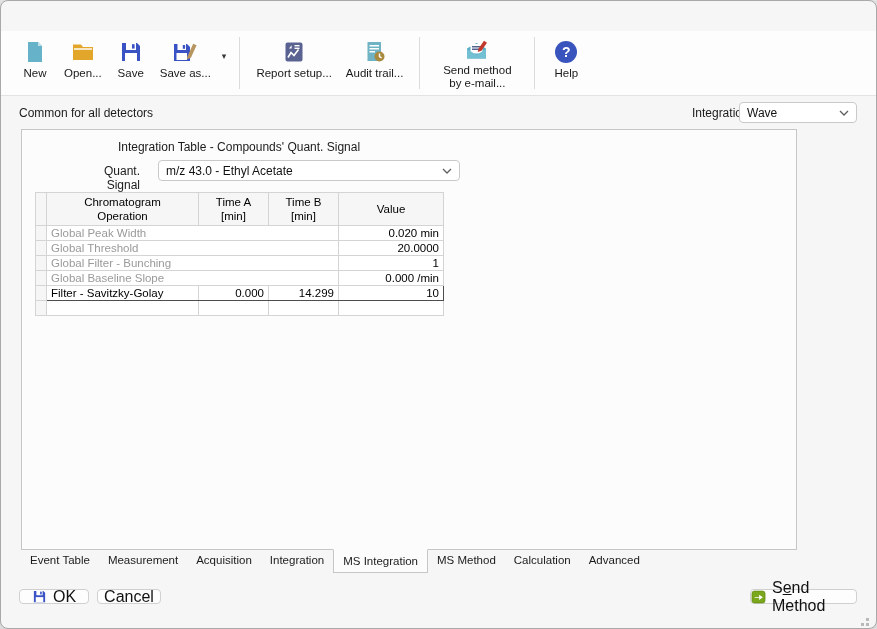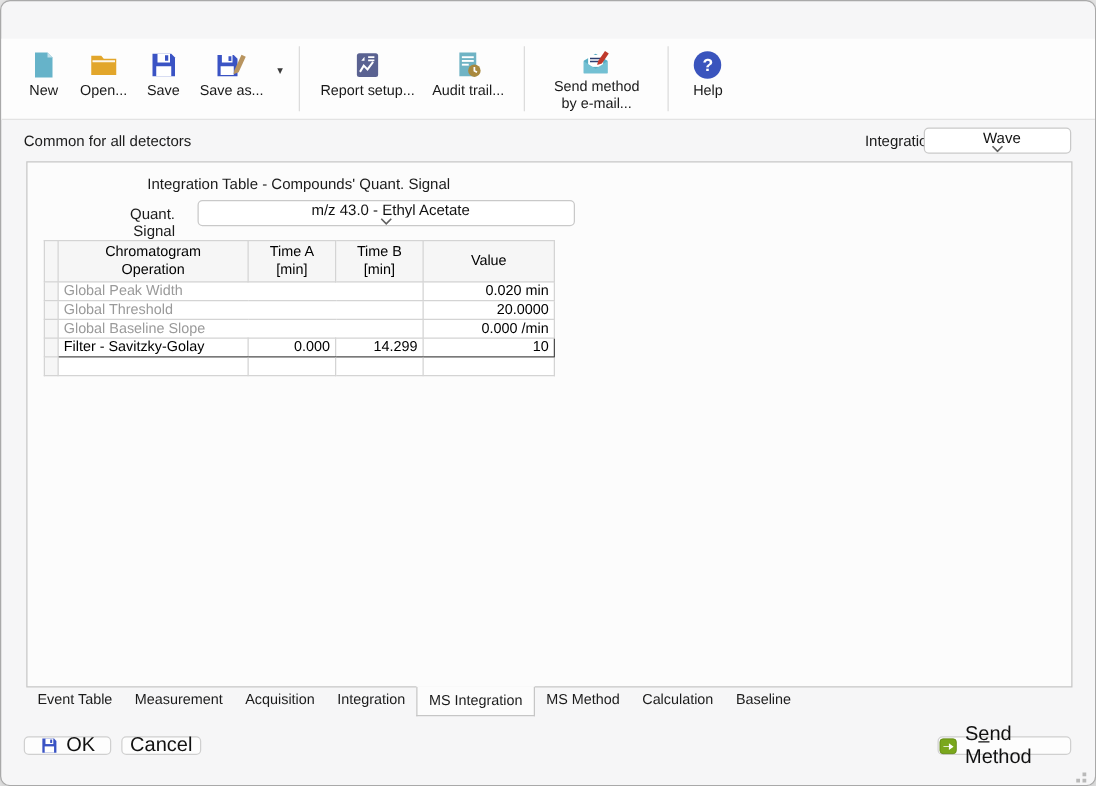--- a/index.html
+++ b/index.html
@@ -41,28 +41,28 @@
   }
   
   .subheader{
     position:absolute; left:0; top:95px; width:100%; height:33px;
     display:flex; align-items:center; font-size:12px; color:#1b1b1b;
   }
   .common-label{ margin-left:18px; }
   .algo-label{ margin-left:auto; margin-right:74px; }
   .combo{
     background:#fff; border:1px solid #c9c9c9; border-radius:4px; height:21px;
-    display:flex; align-items:center; font-size:12px; color:#111; cursor:default;flex-direction:column;
+    display:flex; align-items:center; font-size:12px; color:#111; cursor:default;
   }
   .combo .val{ padding-left:7px; flex:1; white-space:nowrap; overflow:hidden; }
   .combo .chev{ padding:0 7px; display:flex; align-items:center; }
   .algo-combo{ position:absolute; right:19px; width:118px; }
   
   .panel{
-    position:absolute; left:20px; top:128px; width:837px; height:421px;
+    position:absolute; left:20px; top:128px; width:776px; height:421px;
     background:#fcfcfc; border:1px solid #c6c6c6;
   }
   .section-title{
     position:absolute; left:13px; top:10px; width:408px; text-align:center;
     font-size:12px; color:#1b1b1b;
   }
   .qs-row{ position:absolute; left:0; top:30px; width:100%; height:24px; }
   .qs-label{ position:absolute; left:46px; top:4px; width:72px; text-align:right; font-size:12px; color:#1b1b1b; }
   .qs-combo{ position:absolute; left:124px; top:0; width:302px;margin-left:12px; }
   
@@ -267,20 +267,25 @@
             <td class="op" colspan="3">Global Peak Width</td>
             <td class="val">0.020 min</td>
           </tr>
           <tr class="global">
             <td class="rownum"></td>
             <td class="op" colspan="3">Global Threshold</td>
             <td class="val">20.0000</td>
           </tr>
           <tr class="global">
             <td class="rownum"></td>
+            <td class="op" colspan="3">Global Filter - Bunching</td>
+            <td class="val">1</td>
+          </tr>
+          <tr class="global">
+            <td class="rownum"></td>
             <td class="op" colspan="3">Global Baseline Slope</td>
             <td class="val">0.000 /min</td>
           </tr>
           <tr class="focused">
             <td class="rownum"></td>
             <td class="op">Filter - Savitzky-Golay</td>
             <td class="num">0.000</td>
             <td class="num">14.299</td>
             <td class="val">10</td>
           </tr>
@@ -297,21 +302,21 @@
   </div>
 
   <div class="tabstrip">
     <div class="tab">Event Table</div>
     <div class="tab">Measurement</div>
     <div class="tab">Acquisition</div>
     <div class="tab">Integration</div>
     <div class="tab selected">MS Integration</div>
     <div class="tab">MS Method</div>
     <div class="tab">Calculation</div>
-    <div class="tab">Baseline</div>
+    <div class="tab">Advanced</div>
   </div>
 
   <div class="btn btn-ok">
     <svg width="15" height="15" viewBox="0 0 24 24">
         <path d="M3 3h15l3 3v15H3z" fill="#3a53c4"></path>
         <rect x="7" y="3" width="10" height="7" fill="#fff"></rect>
         <rect x="13" y="4.2" width="2.6" height="4.4" fill="#3a53c4"></rect>
         <rect x="6" y="13" width="12" height="8" fill="#fff"></rect>
       </svg>
     <span>OK</span>

